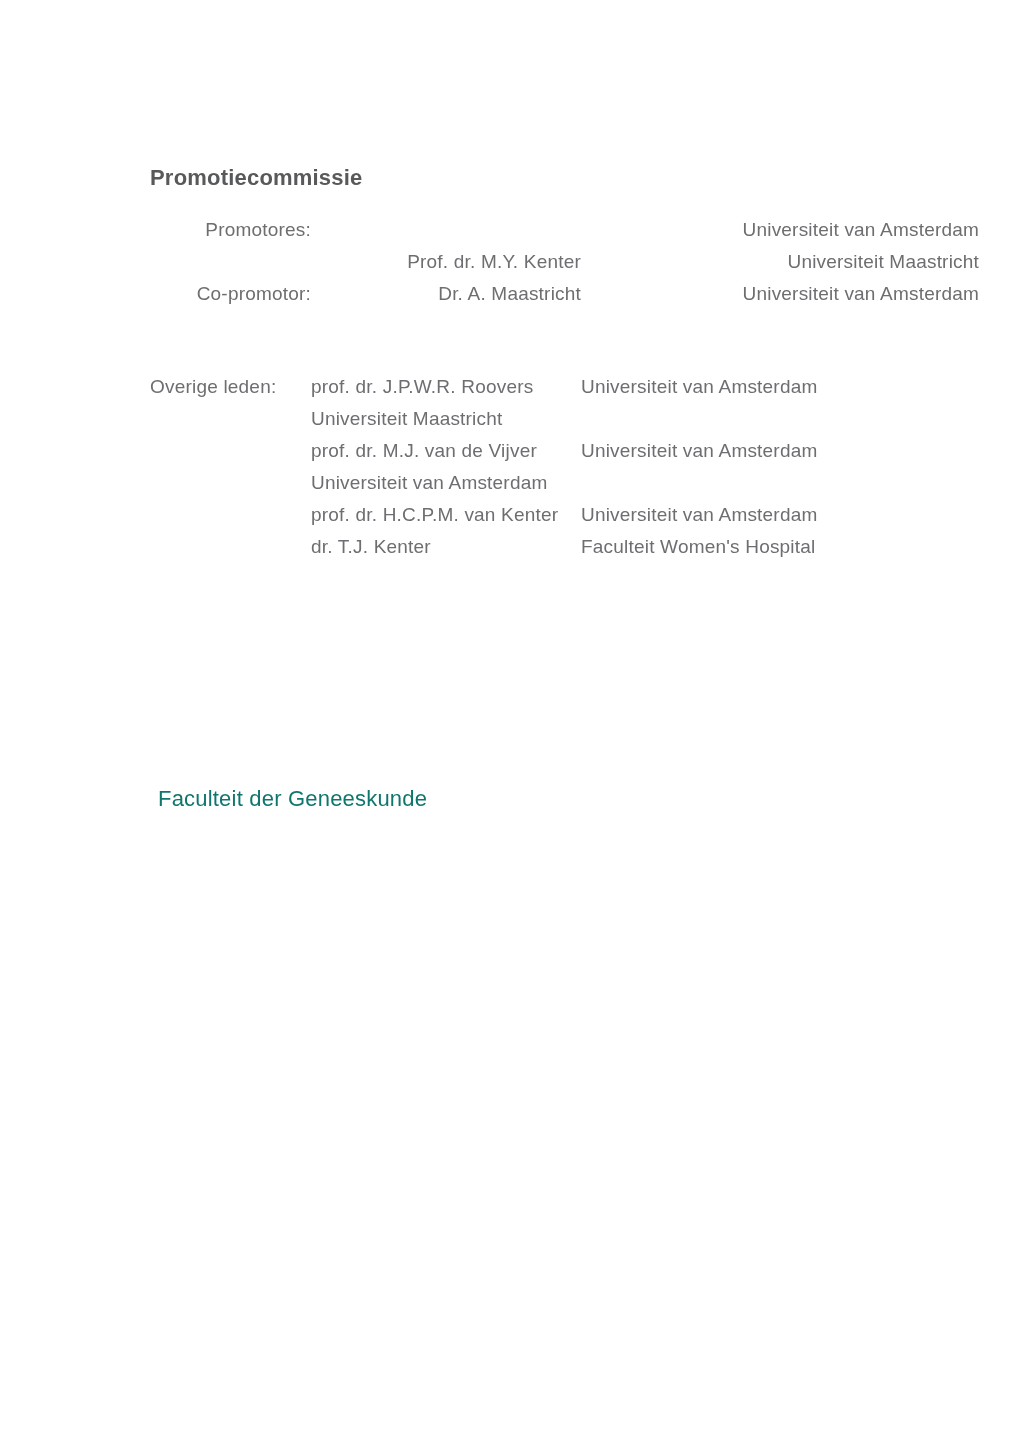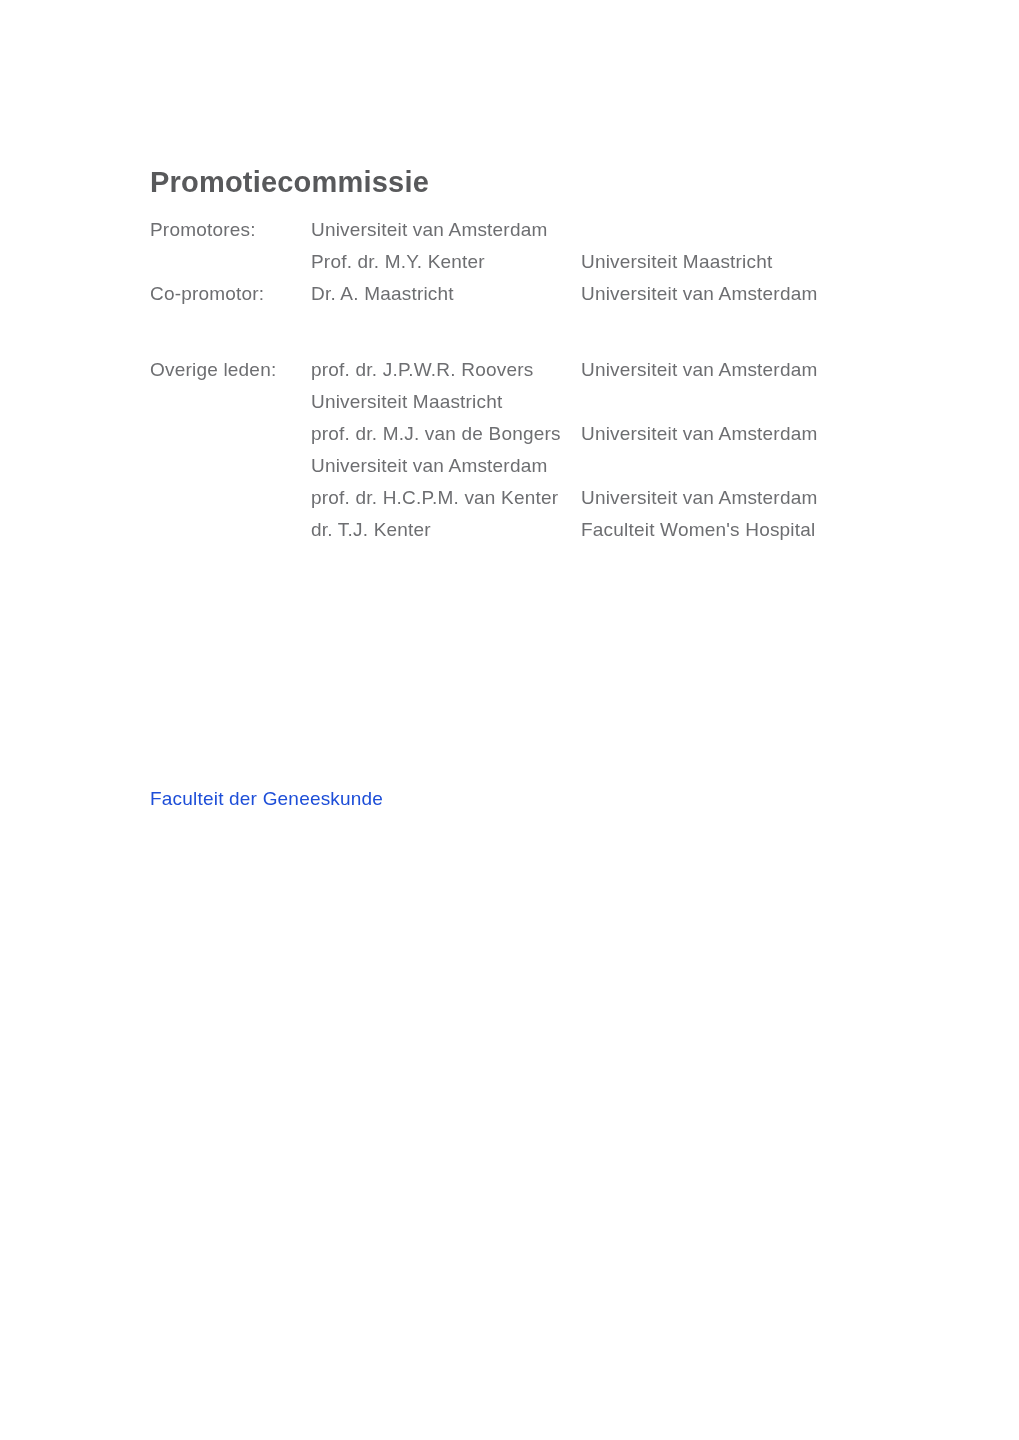--- a/index.html
+++ b/index.html
@@ -12,57 +12,57 @@
     width: 1019px;
     height: 1440px;
     background: #ffffff;
     font-family: "Liberation Sans", sans-serif;
     overflow: hidden;
   }
   .doc-title {
     position: absolute;
     left: 150px;
     top: 146px;
-    font-size: 29px;
+    font-size: 22px;
     font-weight: 700;
     letter-spacing: 0.2px;
     color: #58595b;
     line-height: 34px;
     white-space: nowrap;
   }
   .section {
     position: absolute;
     left: 150px;
     right: 40px;
   }
-  .section-1 { top: 214px; }
-  .section-2 { top: 354px; }
+  .section-1 { top: 214px; text-align: right; }
+  .section-2 { top: 371px; }
   .row {
     display: flex;
     flex-direction: row;
     align-items: baseline;
     height: 32px;
     line-height: 32px;
     font-size: 19px;
     font-weight: 300;
     letter-spacing: 0.2px;
     color: #6d6e71;
     white-space: nowrap;
   }
   .col.label { width: 161px; flex: 0 0 161px; }
   .col.name  { width: 270px; flex: 0 0 270px; }
   .col.affiliation { flex: 1 1 auto; }
   .doc-footer {
     position: absolute;
-    left: 150px;
+    left: 158px;
     top: 783px;
-    font-size: 19px;
+    font-size: 22px;
     font-weight: 300;
     letter-spacing: 0.2px;
-    color: #1d4ed8;
+    color: #0f766e;
     line-height: 32px;
     white-space: nowrap;
   }
 </style>
 </head>
 <body>
 
 <div class="page">
 
   <h1 class="doc-title">Promotiecommissie</h1>
@@ -89,21 +89,21 @@
       <span class="col label">Overige leden:</span>
       <span class="col name">prof. dr. J.P.W.R. Roovers</span>
       <span class="col affiliation">Universiteit van Amsterdam</span>
     </div>
     <div class="row">
       <span class="col label"></span>
       <span class="col affiliation">Universiteit Maastricht</span>
     </div>
     <div class="row">
       <span class="col label"></span>
-      <span class="col name">prof. dr. M.J. van de Bongers</span>
+      <span class="col name">prof. dr. M.J. van de Vijver</span>
       <span class="col affiliation">Universiteit van Amsterdam</span>
     </div>
     <div class="row">
       <span class="col label"></span>
       <span class="col affiliation">Universiteit van Amsterdam</span>
     </div>
     <div class="row">
       <span class="col label"></span>
       <span class="col name">prof. dr. H.C.P.M. van Kenter</span>
       <span class="col affiliation">Universiteit van Amsterdam</span>

